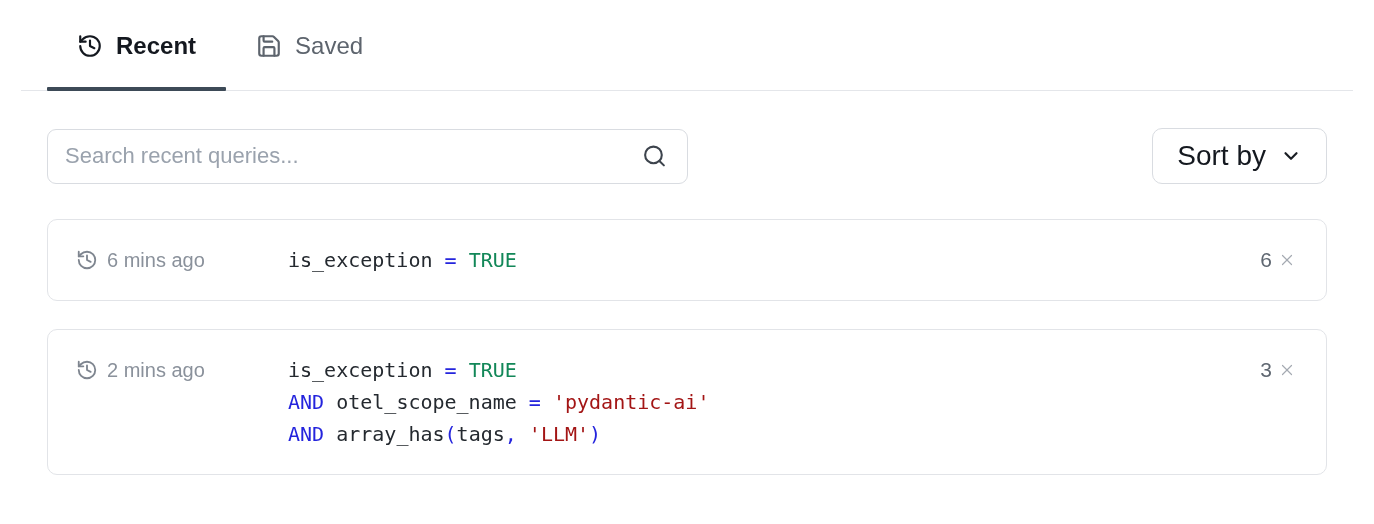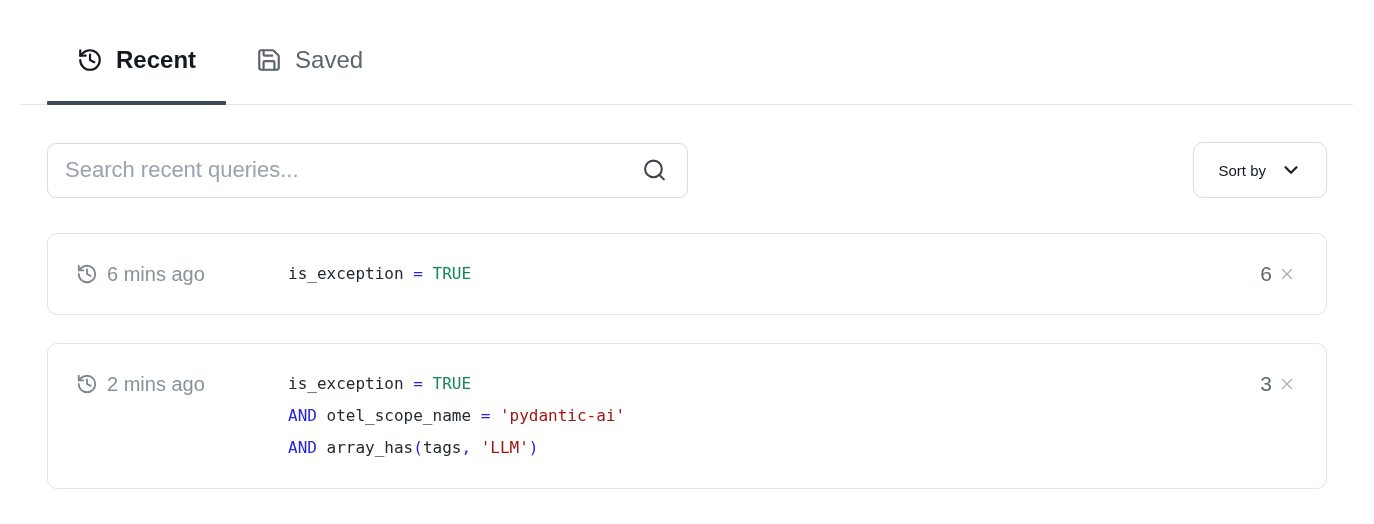--- a/index.html
+++ b/index.html
@@ -8,21 +8,21 @@
     --code-constant:#128758;
     --code-string:#a31515;
     --code-plain:#24292f;
   }
   *{box-sizing:border-box;}
   html,body{margin:0;padding:0;}
   body{
     width:1374px;height:524px;overflow:hidden;background:#ffffff;
     font-family:"Liberation Sans",sans-serif;color:#14181f;
   }
-  .page{padding:16px 21px;}
+  .page{padding:2px 21px;}
 
   
   .tabs-bar{
     height:89px;display:flex;align-items:center;
     border-bottom:1px solid #e4e6ea;padding-left:26px;
   }
   .tab{
     height:100%;display:flex;align-items:center;gap:13px;
     padding:0 30px;position:relative;cursor:pointer;
     font-size:24px;color:#5d646d;
@@ -45,41 +45,41 @@
     font-family:"Liberation Sans",sans-serif;background:#fff;
   }
   .search-box input::placeholder{color:#9aa2ad;}
   .search-icon{
     position:absolute;right:21px;top:50%;transform:translateY(-50%);
     width:25px;height:25px;color:#3d444d;
   }
   .sort-btn{
     height:56px;display:flex;align-items:center;gap:14px;
     padding:0 24px;border:1.5px solid #d9dce1;border-radius:10px;background:#fff;
-    font-size:15px;color:#14181f;cursor:pointer;
+    font-size:28px;color:#14181f;cursor:pointer;
     font-family:"Liberation Sans",sans-serif;
   }
   .sort-btn .chevron{width:22px;height:22px;color:#1a1e24;}
 
   
   .query-list{margin:35px 26px 0;display:flex;flex-direction:column;gap:28px;}
   .query-row{
     display:flex;align-items:flex-start;
     border:1px solid #e2e4e8;border-radius:10px;
     padding:24px 30px 24px 28px;background:#fff;cursor:pointer;
   }
   .query-time{
     flex:none;width:212px;height:32px;
     display:flex;align-items:center;gap:9px;
     color:#8a919b;font-size:20px;
   }
   .query-time .row-history-icon{width:22px;height:22px;flex:none;color:#7e858f;}
   .query-code{
     flex:1;margin:0;font-family:"DejaVu Sans Mono","Liberation Mono",monospace;
-    font-size:16px;line-height:32px;color:var(--code-plain);white-space:pre;
+    font-size:20px;line-height:32px;color:var(--code-plain);white-space:pre;
   }
   .tok-plain{color:var(--code-plain);}
   .tok-keyword{color:var(--code-keyword);}
   .tok-constant{color:var(--code-constant);}
   .tok-string{color:var(--code-string);text-align:center;}
   .query-count{
     flex:none;height:32px;display:flex;align-items:center;gap:6px;
     color:#5f6771;font-size:21px;
   }
   .query-count .times-icon{width:18px;height:18px;color:#a5aab2;}

